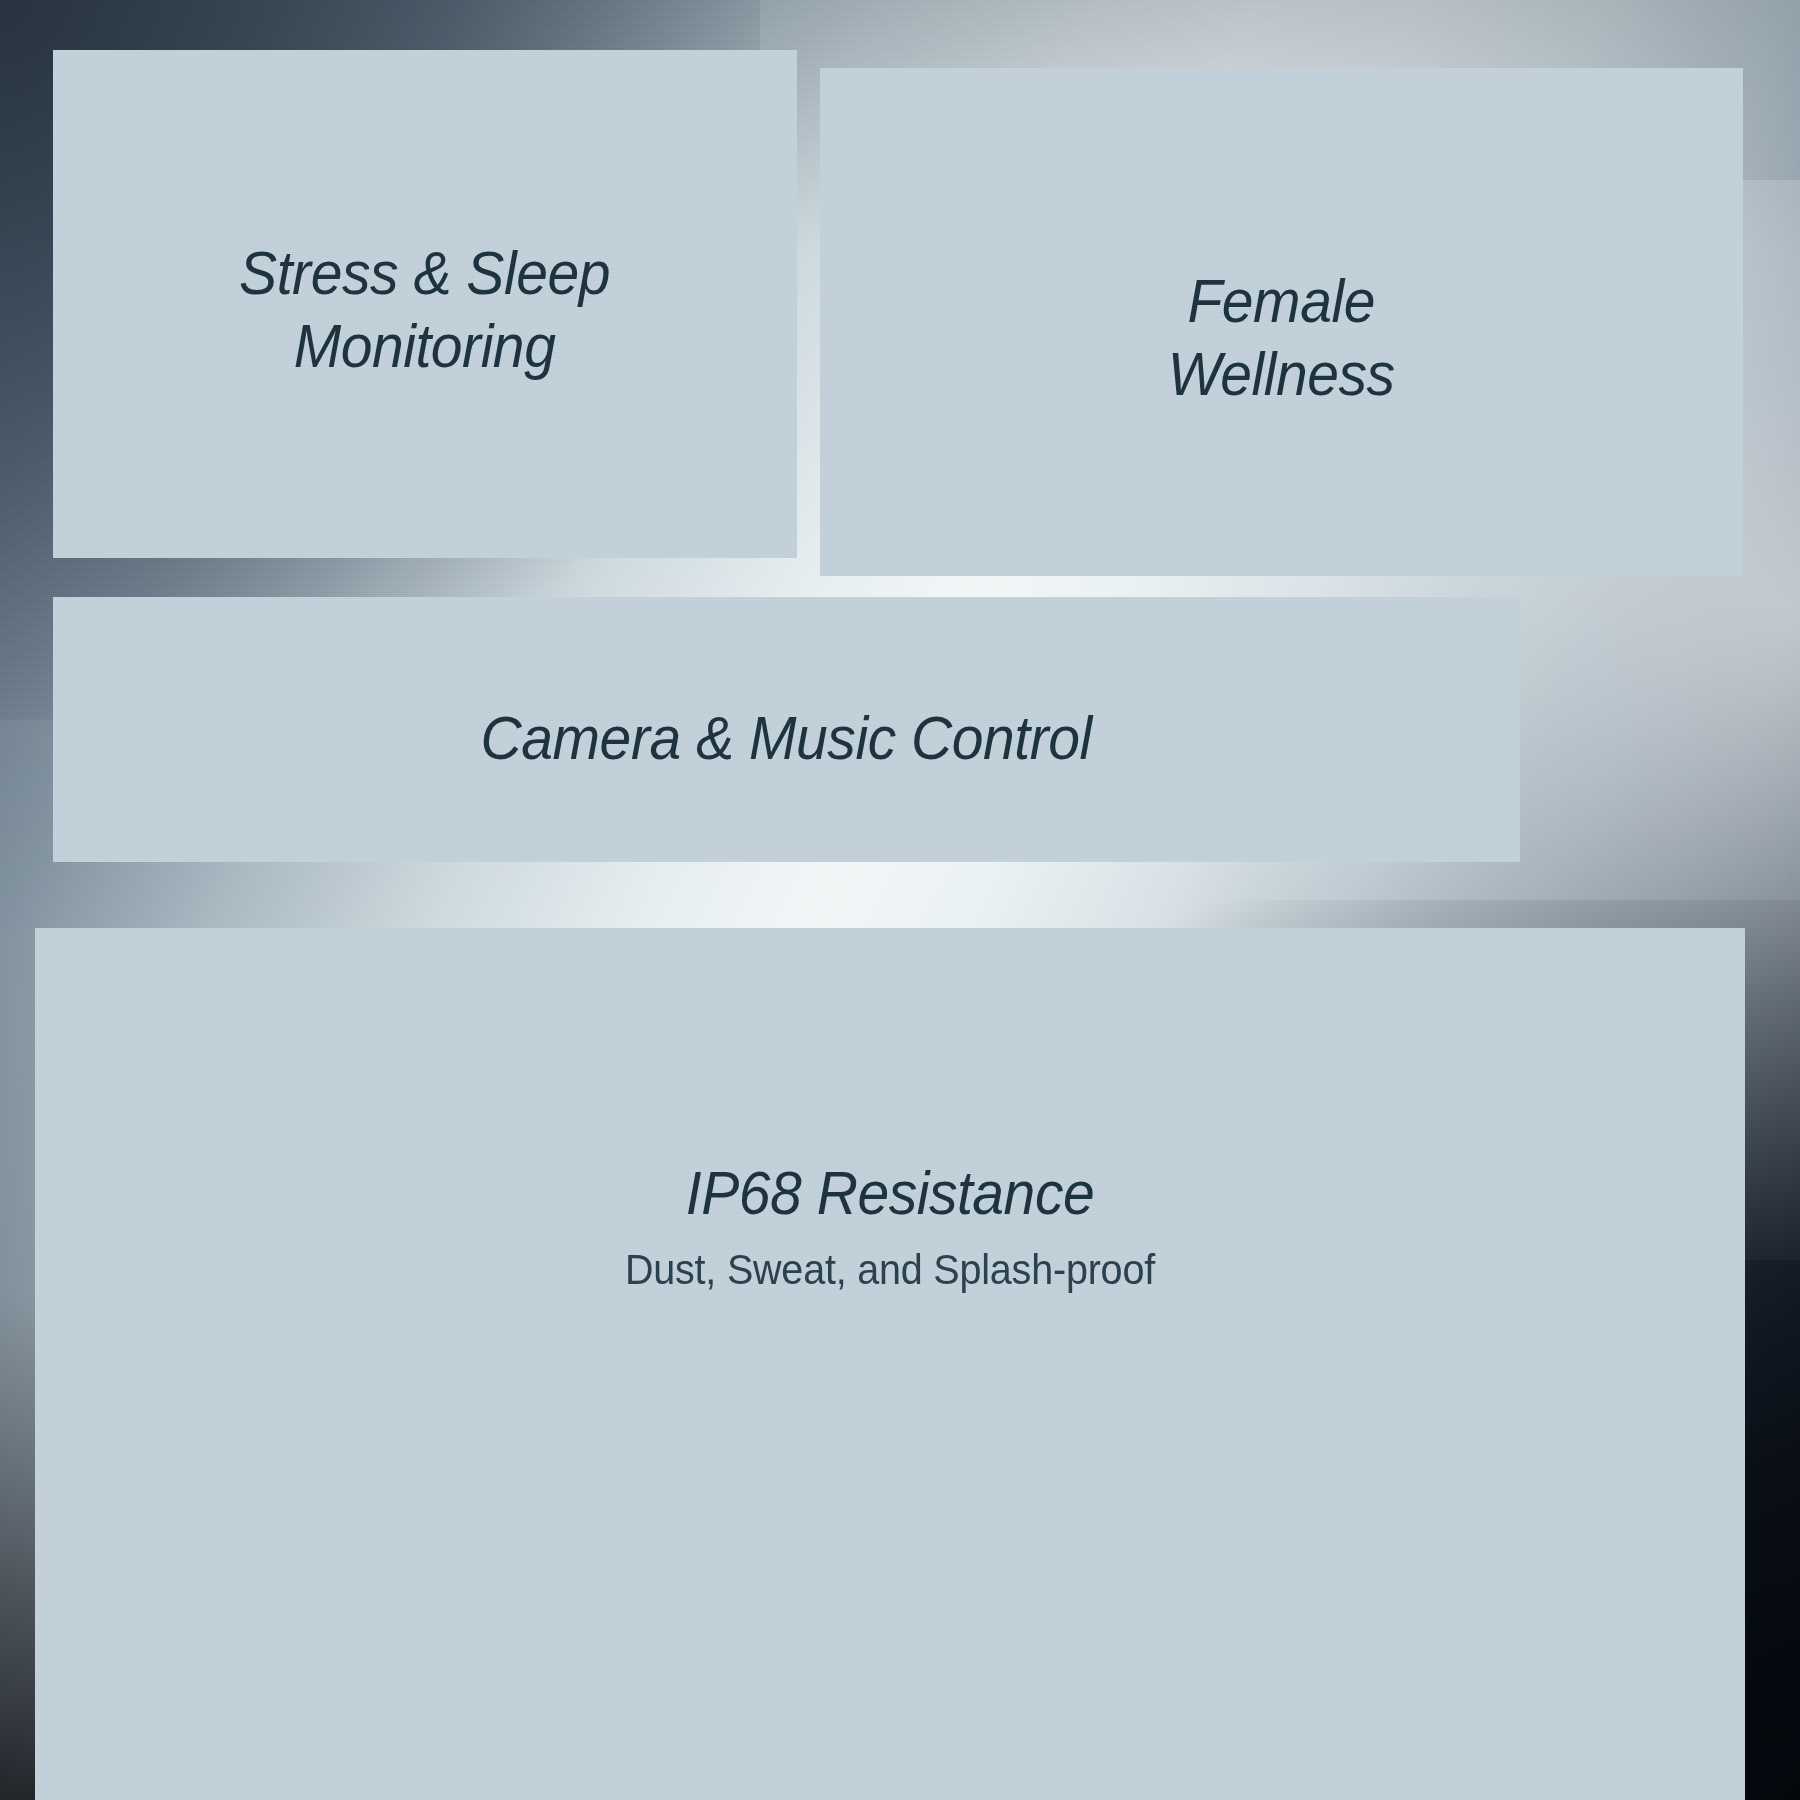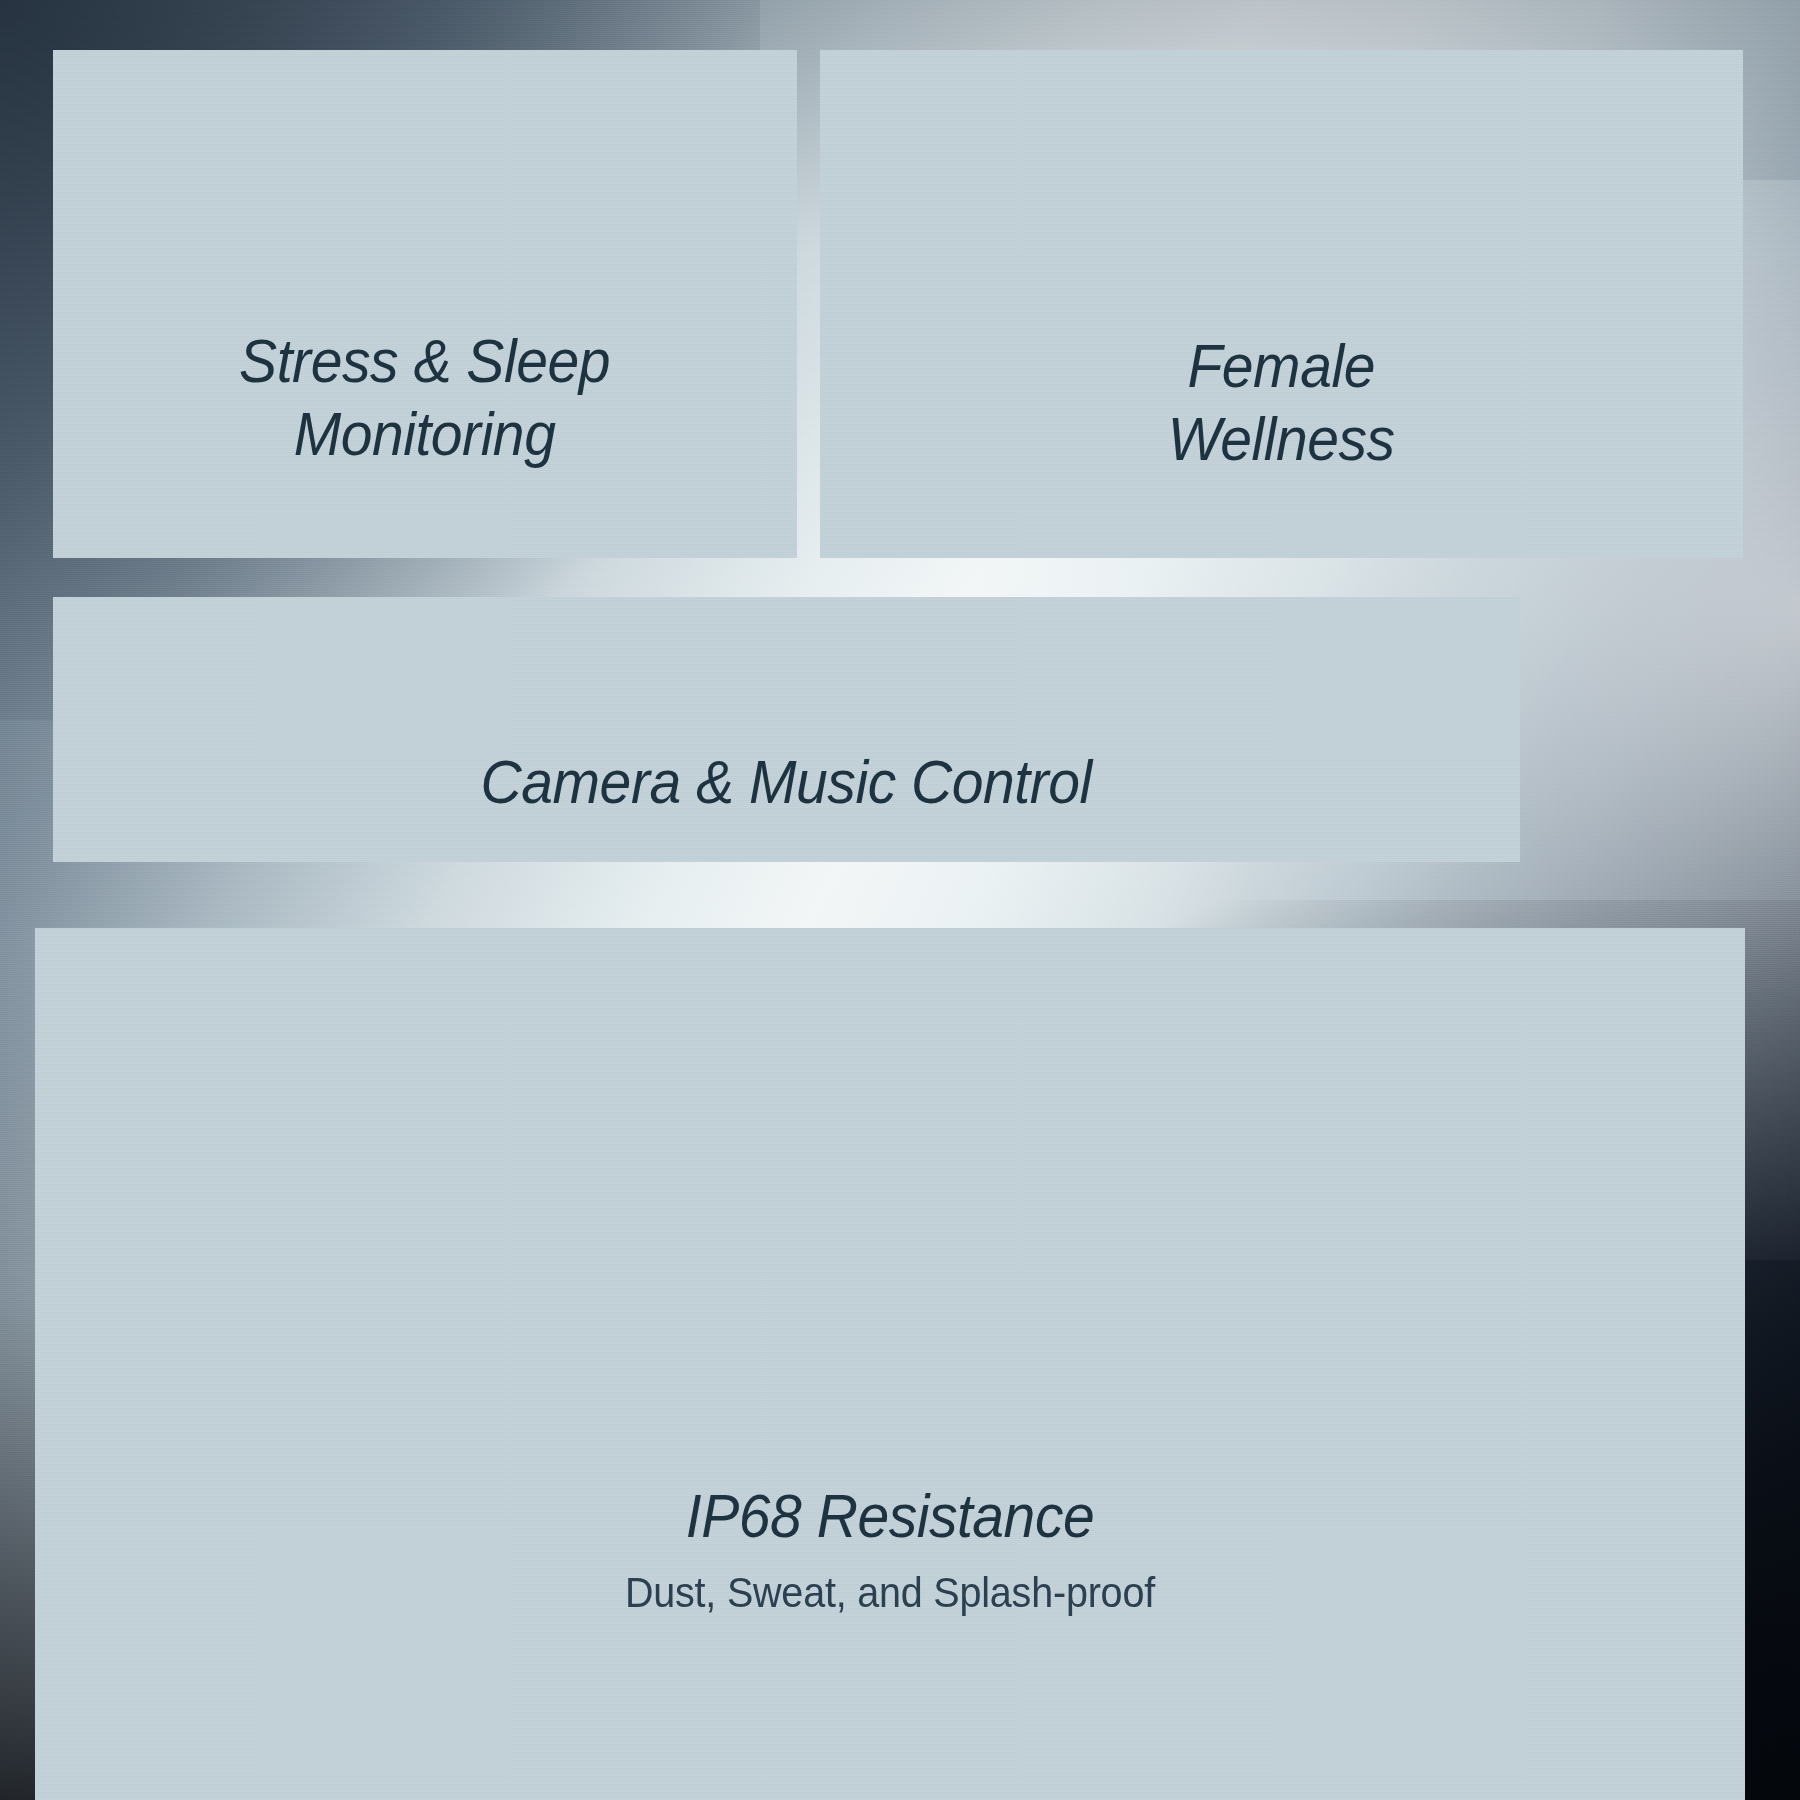--- a/index.html
+++ b/index.html
@@ -78,35 +78,35 @@
     pointer-events:none;
   }
 
   
   .panel {
     position:absolute;
     background:#c2d0d8;
     display:flex;
     flex-direction:column;
     align-items:center;
-    justify-content:center;
+    justify-content:flex-start;
     overflow:hidden;
   }
   .panel::after {
     content:"";
     position:absolute;
     inset:0;
     opacity:.07;
     background-image:
       repeating-linear-gradient(0deg, rgba(255,255,255,.6) 0 1px, rgba(90,110,125,.3) 1px 2px);
     pointer-events:none;
   }
 
   #panel-stress-sleep { left:53px;  top:50px;  width:744px;  height:508px; }
-  #panel-female-wellness { left:820px; top:50px;  width:923px;  height:508px; }
+  #panel-female-wellness { left:820px; top:68px;  width:923px;  height:508px; }
   #panel-camera-music { left:53px;  top:597px; width:1467px; height:265px; }
   #panel-ip68 { left:35px;  top:928px; width:1710px; height:1016px; }
 
   
   .title {
     position:relative;
     z-index:2;
     font-family:"Liberation Sans", sans-serif;
     font-style:italic;
     font-weight:400;

